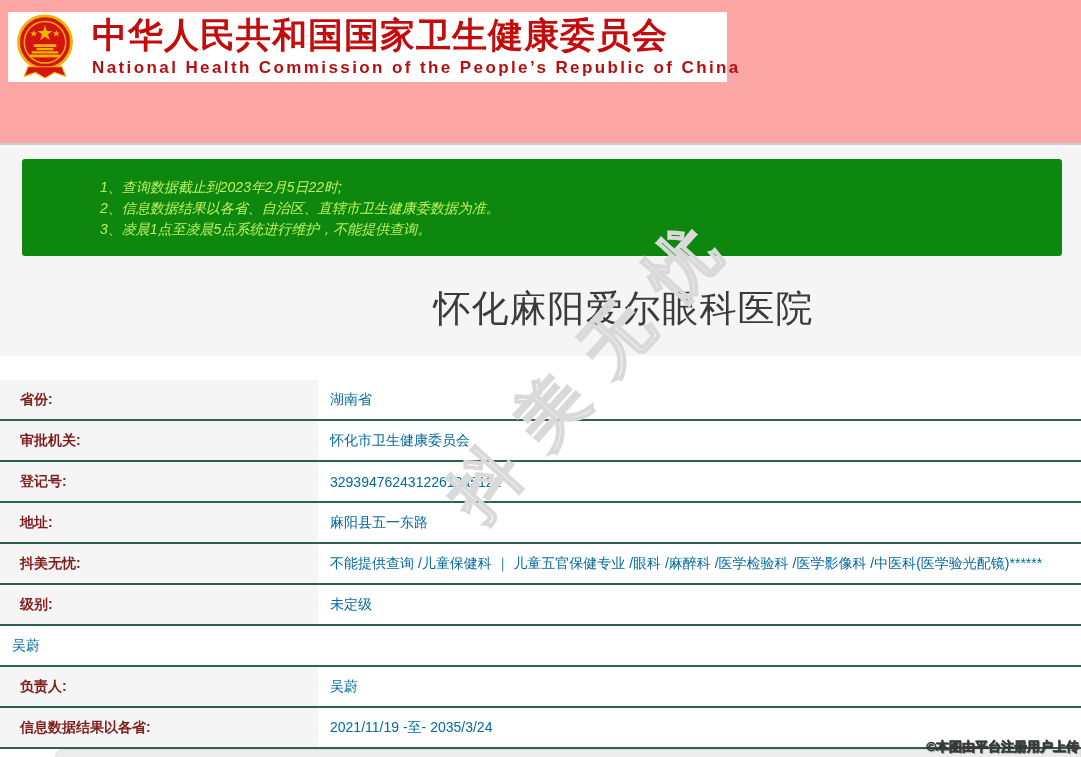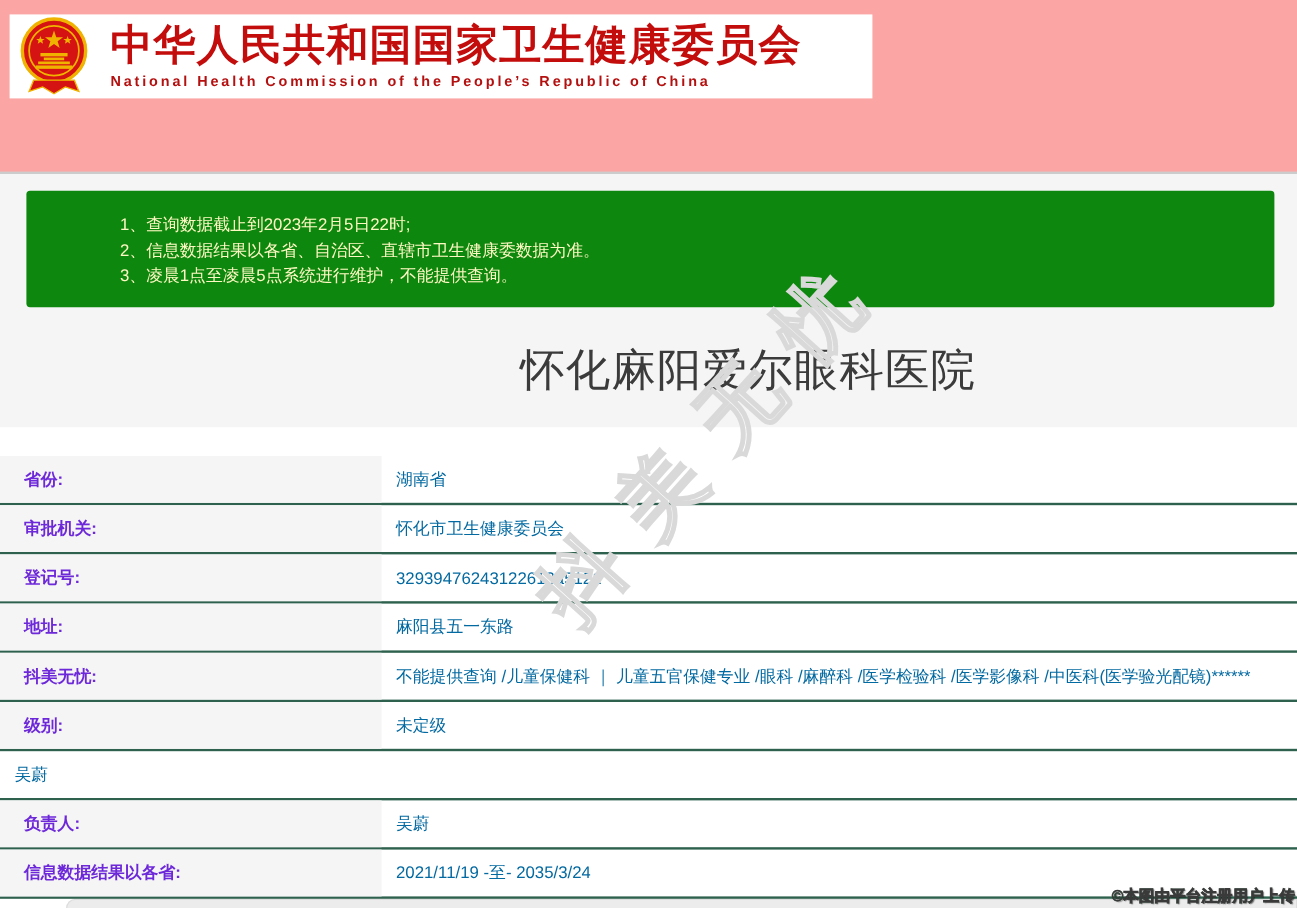--- a/index.html
+++ b/index.html
@@ -6,32 +6,32 @@
   html,body { background:#fff; }
   body { font-family:"Liberation Sans","DejaVu Sans",sans-serif; }
   .page { position:relative; width:1081px; height:757px; background:#fff; overflow:hidden; }
 
   
   .top-band { position:relative; width:100%; height:145px; background:#fca5a5; border-bottom:2px solid #cccccc; }
   .logo-box { position:absolute; left:8px; top:12px; width:719px; height:70px; background:#ffffff; display:flex; align-items:center; }
   .emblem { width:62px; height:66px; margin-left:6px; flex:0 0 auto; }
   .brand-text { margin-left:16px; }
   .brand-cn { font-size:35px; font-weight:bold; color:#c30d0d; letter-spacing:1px; line-height:1.1; white-space:nowrap; }
-  .brand-en { font-size:12px; font-weight:bold; color:#b41010; letter-spacing:2.4px; margin-top:4px; white-space:nowrap; }
+  .brand-en { font-size:17px; font-weight:bold; color:#b41010; letter-spacing:2.4px; margin-top:4px; white-space:nowrap; }
 
   
   .hero { background:#f5f5f5; padding:14px 0 22px 0; }
   .notice-box { margin:0 19px 0 22px; background:#0e870e; border-radius:3px; padding:18px 20px 16px 78px; }
-  .notice-line { color:#fef9c3; font-size:14px; line-height:21px; white-space:nowrap; }
+  .notice-line { color:#bef264; font-size:14px; line-height:21px; white-space:nowrap;font-style:italic; }
   .hospital-title { margin-top:28px; text-align:center; font-size:37px; color:#3b3b3b; position:relative; left:83px; letter-spacing:1px; }
 
   
   .details { margin-top:24px; }
   .detail-row { display:flex; height:41px; border-bottom:2px solid #2e624e; align-items:center; }
-  .detail-label { width:318px; height:100%; background:#f5f5f5; display:flex; align-items:center; padding-left:20px; font-size:14px; font-weight:bold; color:#6d28d9; flex:0 0 auto; }
+  .detail-label { width:318px; height:100%; background:#f5f5f5; display:flex; align-items:center; padding-left:20px; font-size:14px; font-weight:bold; color:#7f1d1d; flex:0 0 auto; }
   .detail-value { padding-left:12px; font-size:14px; color:#0369a1; white-space:nowrap; overflow:hidden; }
 
   
   .wm-diagonal { position:absolute; left:398px; top:318px; transform:rotate(-48deg); transform-origin:center;
     font-size:68px; font-weight:bold; letter-spacing:30px; color:transparent;
     -webkit-text-stroke:2px #d9d9d9; pointer-events:none; z-index:6; white-space:nowrap; }
   .wm-corner { position:absolute; right:2px; bottom:1px; font-size:13px; font-weight:bold; color:#14532d;
     -webkit-text-stroke:0.6px #3a3a3a; text-shadow:1px 1px 1px rgba(0,0,0,0.55); z-index:7; pointer-events:none; white-space:nowrap; }
 
   

